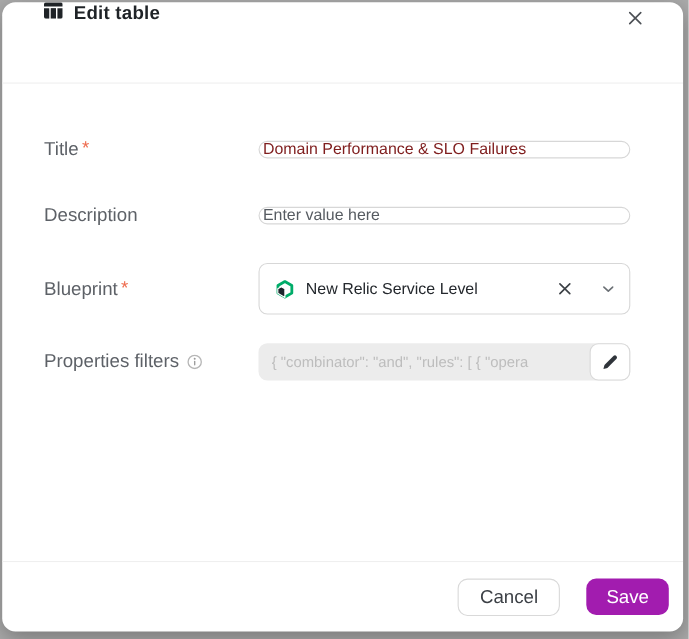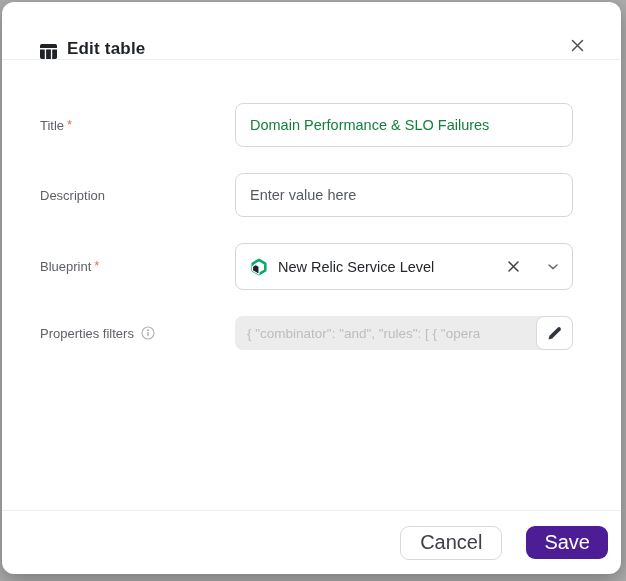--- a/index.html
+++ b/index.html
@@ -11,49 +11,49 @@
     overflow:hidden;
   }
   .modal {
     position:absolute; left:2px; top:2px; right:5px; bottom:7px;
     background:#fff; border-radius:12px;
     box-shadow:0 6px 20px rgba(0,0,0,.3);
     display:flex; flex-direction:column; overflow:hidden;
   }
   
   .modal-header {
-    height:58px; flex:none;
-    display:flex; align-items:flex-end;
+    height:74px; flex:none;
+    display:flex; align-items:flex-start;
     padding:0 30px 0 38px;
     border-bottom:1px solid #efefef;
   }
   .table-glyph { flex:none; display:flex; align-items:center; }
   .modal-title {
     font-size:17px; font-weight:700; color:#1f2327;
     margin-left:10px; letter-spacing:.2px;
   }
   .close-btn {
     margin-left:auto; width:28px; height:28px;
     display:flex; align-items:center; justify-content:center;
     background:none; border:none; cursor:pointer; border-radius:6px;
   }
   
   .modal-body { flex:1; padding:43px 48px 0 38px; }
   .form-row { display:flex; align-items:center; min-height:34px; margin-bottom:26px; }
   .label-col {
     width:195px; flex:none;
     display:flex; align-items:center; gap:7px;
-    font-size:13px; color:#5d6167;
+    font-size:17px; color:#5d6167;
   }
   .req-mark { color:#ee6a4c; margin-left:-4px; position:relative; top:-1px; }
   .control-col { flex:1; position:relative; }
   .text-input {
-    width:100%; height:44px;
+    width:100%; height:16px;
     border:1px solid #d7d7d7; border-radius:8px;
-    padding:0 14px; font-size:14.5px; color:#15803d;
+    padding:0 3px; font-size:14.5px; color:#7f1d1d;
     font-family:inherit; background:#fff; outline:none;
   }
   .text-input::placeholder { color:#565b61; opacity:1; }
   
   .icon-select {
     width:80px; height:33px;
     border:1px solid #dcdcdc; border-radius:10px;
     background:#fff; cursor:pointer;
     display:flex; align-items:center; justify-content:center; gap:13px;
   }
@@ -87,29 +87,29 @@
     background:#fff; border:1px solid #d9d9d9; border-radius:8px;
     display:flex; align-items:center; justify-content:center; cursor:pointer;
   }
   
   .modal-footer {
     flex:none; height:64px;
     border-top:1px solid #efefef;
     display:flex; align-items:center; justify-content:flex-end;
     gap:24px; padding-right:13px;
   }
-  .btn { font-family:inherit; font-size:20px; cursor:pointer; }
+  .btn { font-family:inherit; font-size:17px; cursor:pointer; }
   .btn-cancel {
     height:34px; padding:0 19px;
     background:#fff; border:1px solid #d9d9d9; border-radius:9px;
     color:#3c4046;
   }
   .btn-save {
     height:33px; padding:0 18px;
-    background:#4c1d95; border:none; border-radius:9px;
+    background:#a21caf; border:none; border-radius:9px;
     color:#fff;
   }
   svg { display:block; }
 </style>
 </head>
 <body>
 
 <div class="modal">
 
   <div class="modal-header">

